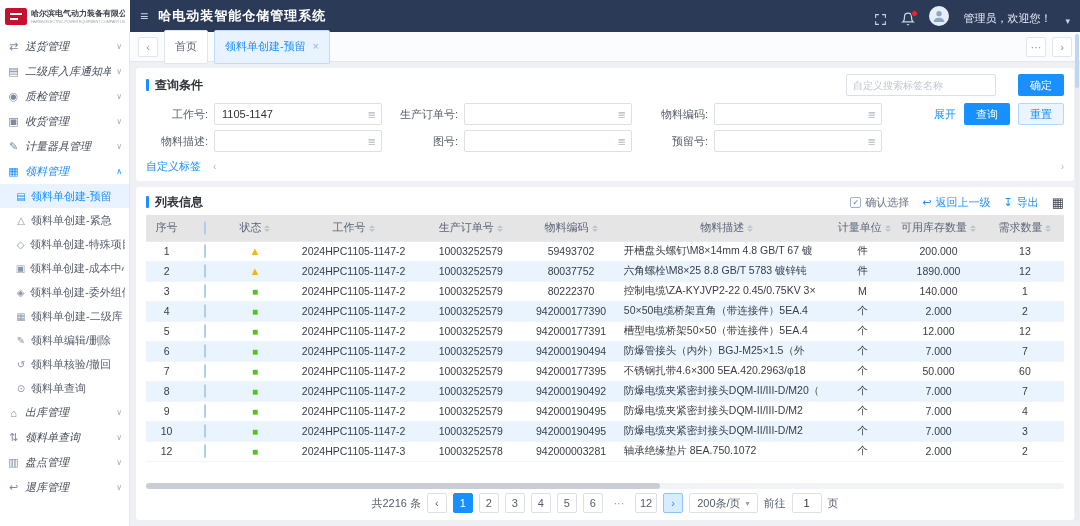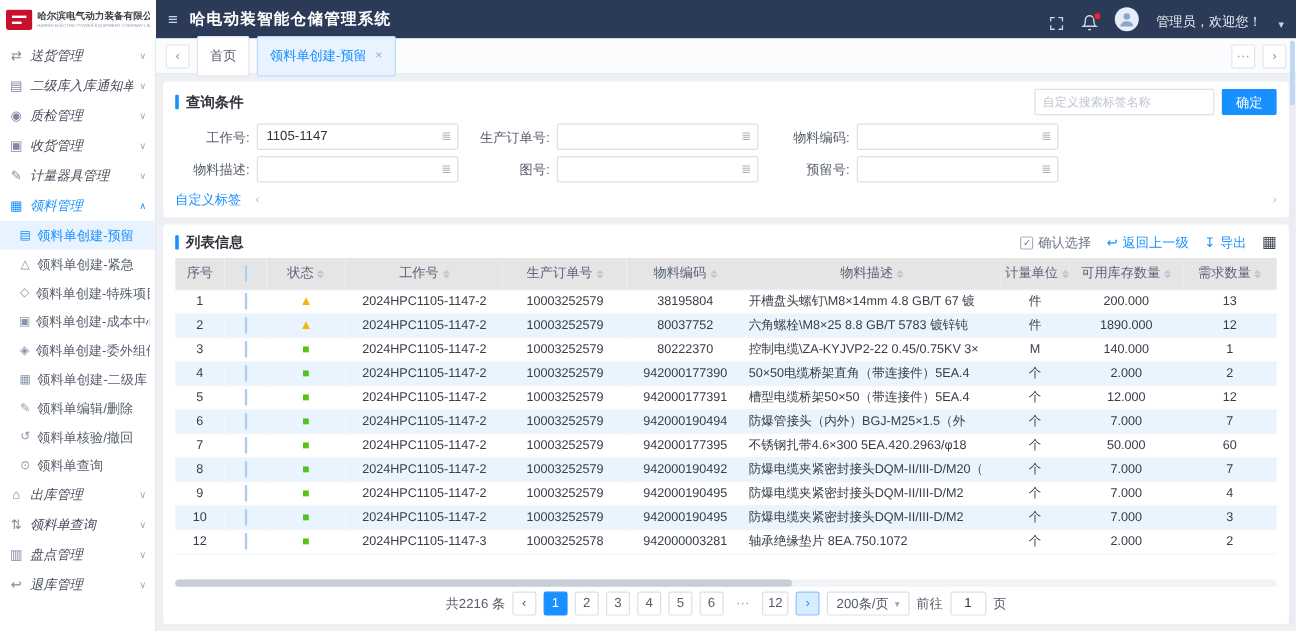--- a/index.html
+++ b/index.html
@@ -54,21 +54,21 @@
   .tab.active { background:#e8f3ff; color:#1890ff; border-color:#bcdcff; }
   .tab .close { font-size:10px; color:#7fb5ef; }
   .tab-spacer { flex:1; }
 
   
   .content { flex:1; padding:6px; display:flex; flex-direction:column; gap:6px; min-height:0; overflow:hidden; }
   .card { background:#fff; border-radius:3px; }
   .card-head { display:flex; align-items:center; height:26px; gap:6px; }
   .tbar { width:3px; height:12px; background:#1890ff; border-radius:1px; }
   .card-title { font-weight:bold; font-size:12px; color:#30333a; }
-  .head-right { margin-left:auto; display:flex; gap:6px; align-items:center; }
+  .head-right { margin-left:auto; display:flex; gap:22px; align-items:center; }
 
   .btn { height:22px; padding:0 11px; border-radius:2px; font-size:11px; display:inline-flex;
          align-items:center; justify-content:center; cursor:pointer; border:1px solid transparent; white-space:nowrap; }
   .btn-primary { background:#1890ff; color:#fff; }
   .btn-light { background:#ecf5ff; color:#1890ff; border-color:#b3d8ff; }
   .link { color:#1890ff; font-size:11px; cursor:pointer; white-space:nowrap; }
 
   .query-card { padding:4px 10px 4px; flex-shrink:0; }
   .tag-input { width:150px; height:22px; border:1px solid #dcdfe6; border-radius:2px; padding:0 6px;
                font-size:10px; color:#333; outline:none; }
@@ -302,20 +302,25 @@
                 <span class="sfx">≣</span>
               </div>
             </div>
             <div class="fgroup">
               <span class="flabel">物料编码:</span>
               <div class="finput">
                 <span></span>
                 <span class="sfx">≣</span>
               </div>
             </div>
+            <div class="qrow-actions">
+              <span class="link">展开</span>
+              <span class="btn btn-primary">查询</span>
+              <span class="btn btn-light">重置</span>
+            </div>
           </div>
           <div class="qrow">
             <div class="fgroup">
               <span class="flabel">物料描述:</span>
               <div class="finput">
                 <span></span>
                 <span class="sfx">≣</span>
               </div>
             </div>
             <div class="fgroup">
@@ -413,21 +418,21 @@
                       </span></th>
                   </tr>
                 </thead>
               <tbody id="tbody">
                   <tr>
                     <td>1</td>
                     <td><span class="cb"></span></td>
                     <td><span class="status-warning">▲</span></td>
                     <td>2024HPC1105-1147-2</td>
                     <td>10003252579</td>
-                    <td>38195804</td>
+                    <td>59493702</td>
                     <td class="left">开槽盘头螺钉\M8×14mm 4.8 GB/T 67 镀</td>
                     <td>件</td>
                     <td>200.000</td>
                     <td>13</td>
                   </tr>
                   <tr>
                     <td>2</td>
                     <td><span class="cb"></span></td>
                     <td><span class="status-warning">▲</span></td>
                     <td>2024HPC1105-1147-2</td>

